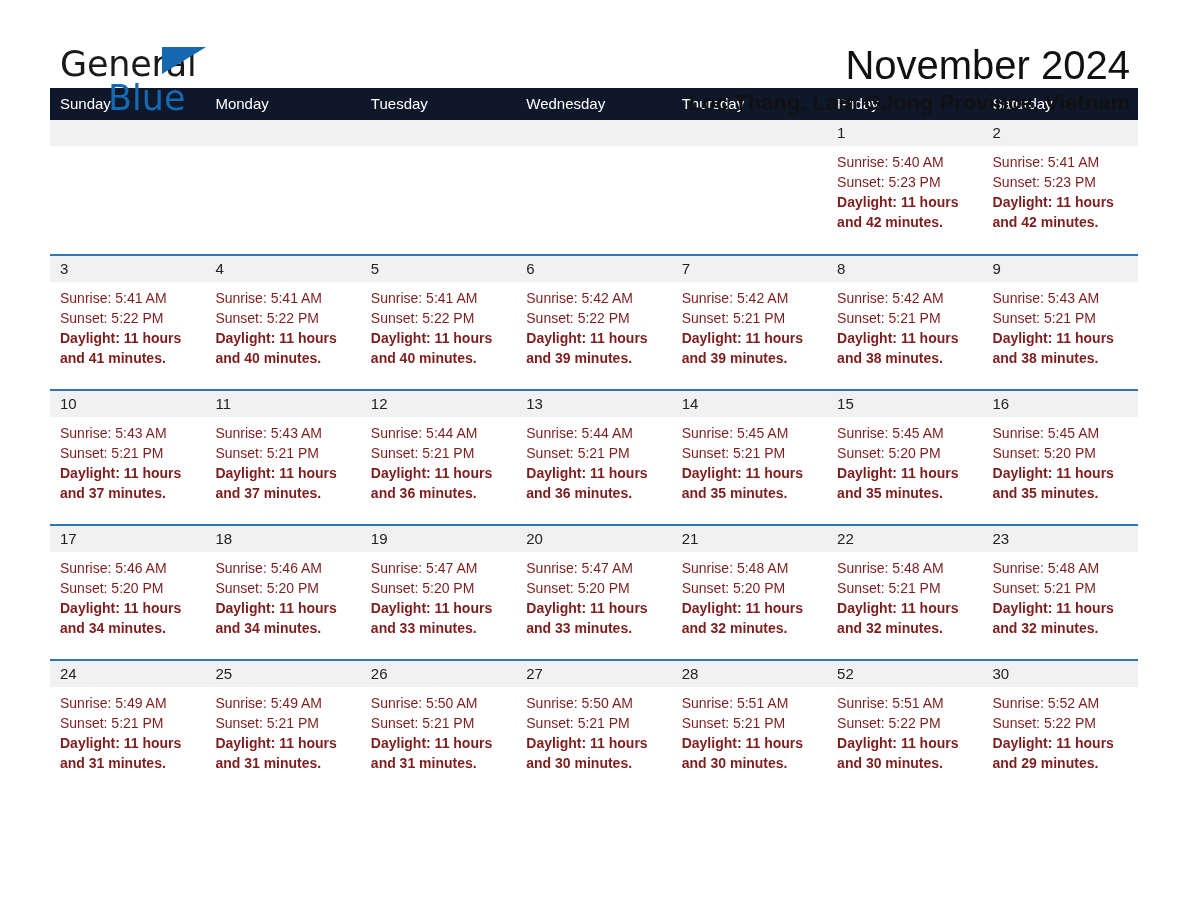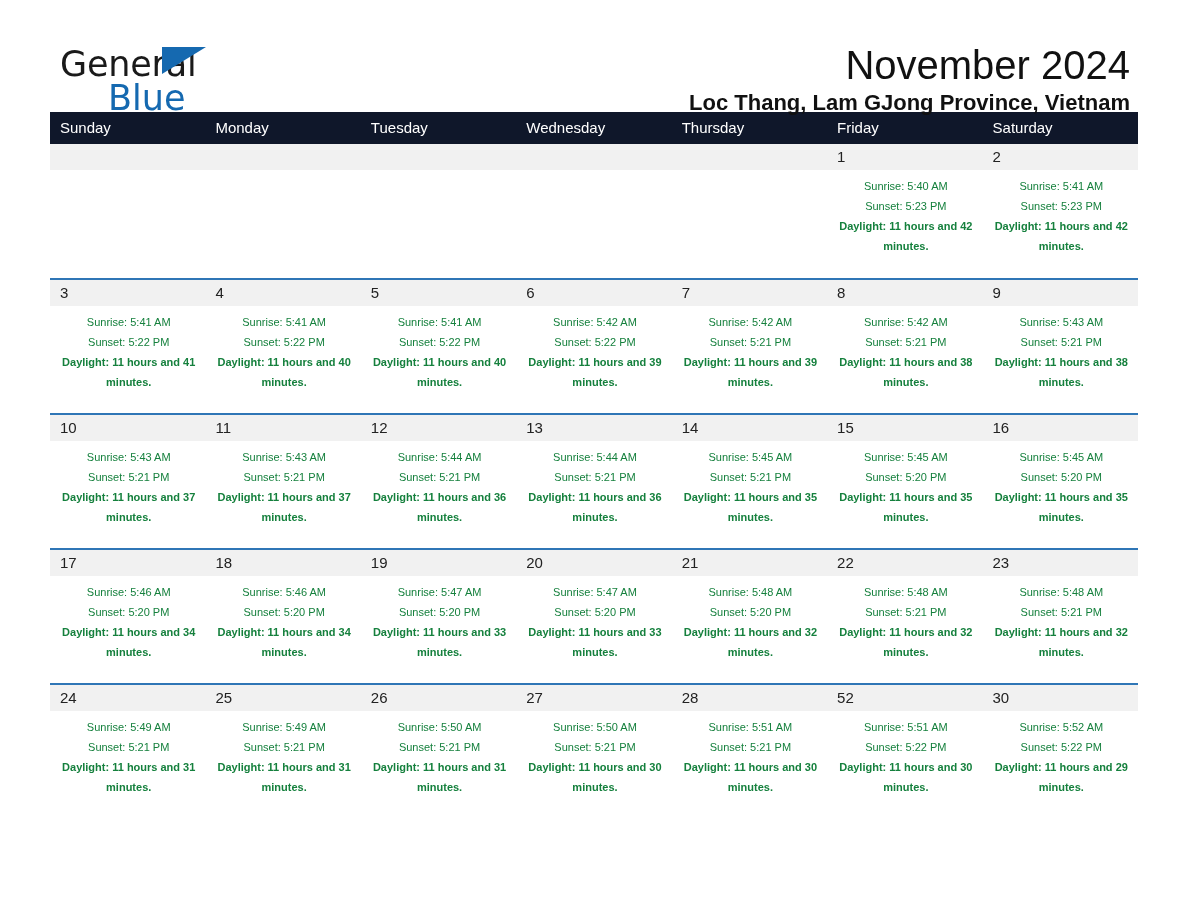--- a/index.html
+++ b/index.html
@@ -18,21 +18,21 @@
     position: relative;
     width: 1188px;
     height: 918px;
     box-sizing: border-box;
     padding: 0 50px;
   }
 
   
   .masthead {
     position: relative;
-    height: 112px;
+    height: 88px;
   }
   .brand {
     position: absolute;
     left: 10px;
     top: 45px;
     width: 300px;
     height: 80px;
   }
   .brand-top {
     position: relative;
@@ -123,24 +123,23 @@
     background: #f1f1f1;
     height: 22px;
     line-height: 22px;
     padding: 2px 0 2px 10px;
     font-size: 15px;
     color: #222222;
   }
   .cell.empty .daynum { color: transparent; }
   .info {
     padding: 6px 8px 0 10px;
-    font-size: 11px;
+    font-size: 14px;
     line-height: 20px;
-    color: #15803d;
-    text-align: center;
+    color: #7f1d1d;
   }
   .info div { white-space: nowrap; }
   .info .wrap { white-space: normal; font-weight: bold; }
 </style>
 </head>
 <body>
 
 <div class="page">
 
   <div class="masthead">

